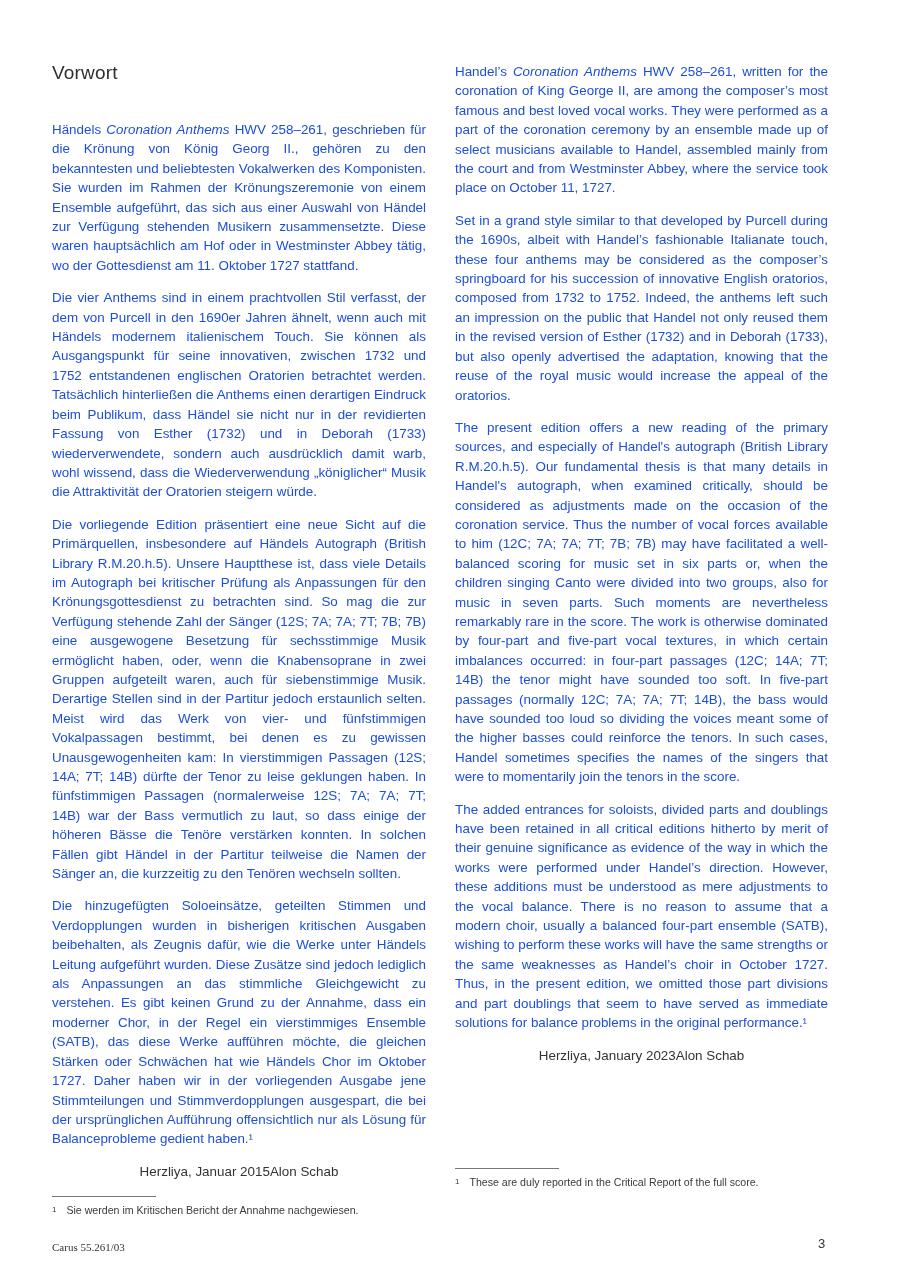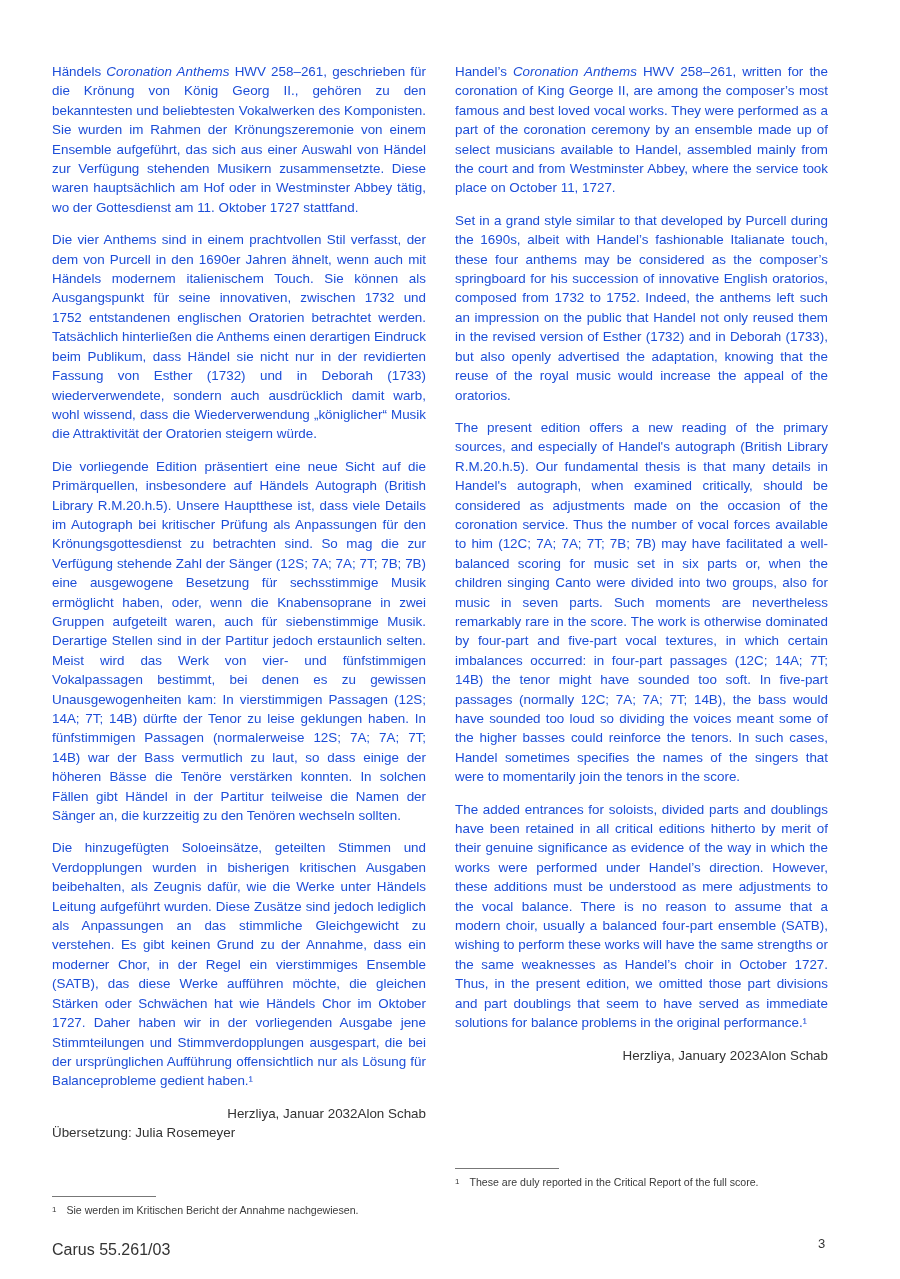--- a/index.html
+++ b/index.html
@@ -28,63 +28,63 @@
     font-size: 13.4px;
     line-height: 19.4px;
     text-align: justify;
     color: #1d4ed8;
     margin-bottom: 13px;
   }
   .it { font-style: italic; }
   .signoff { margin-top: 7px; }
   .signoff-row {
     display: flex;
-    justify-content: flex-end;
+    justify-content: center;
     font-size: 13.4px;
     line-height: 19.4px;
     color: #333333;
   }
   .signoff-extra {
     font-size: 13.4px;
     line-height: 19.4px;
     color: #333333;
   }
   .footnote { position: absolute; font-size: 10.6px; color: #3a3a3a; }
   .footnote-left  { left: 52px;  top: 1196px; width: 374px; }
   .footnote-right { left: 455px; top: 1168px; width: 373px; }
   .fn-rule { width: 104px; border-top: 1px solid #777; margin-bottom: 7px; }
   .fn-line { display: flex; }
   .fn-marker { font-size: 8px; vertical-align: top; margin-right: 10px; position: relative; top: 1px; }
   .footer-left {
     position: absolute; left: 52px; top: 1241px;
-    font-size: 16px; color: #333333;
+    font-size: 11px; color: #333333; font-family: Liberation Serif, serif;
   }
   .page-number {
     position: absolute; left: 818px; top: 1236px;
     font-size: 13px; color: #333333;
   }
 </style>
 </head>
 <body>
 
 <div class="page">
 
   <div class="col col-left">
+    <h1 class="section-title">Vorwort</h1>
     <div>
         <p class="para"><span>Händels </span><span class="it">Coronation Anthems</span><span> HWV 258–261, geschrieben für die Krönung von König Georg II., gehören zu den bekanntesten und beliebtesten Vokalwerken des Komponisten. Sie wurden im Rahmen der Krönungszeremonie von einem Ensemble aufgeführt, das sich aus einer Auswahl von Händel zur Verfügung stehenden Musikern zusammensetzte. Diese waren hauptsächlich am Hof oder in Westminster Abbey tätig, wo der Gottesdienst am 11. Oktober 1727 stattfand.</span></p>
         <p class="para"><span>Die vier Anthems sind in einem prachtvollen Stil verfasst, der dem von Purcell in den 1690er Jahren ähnelt, wenn auch mit Händels modernem italienischem Touch. Sie können als Ausgangspunkt für seine innovativen, zwischen 1732 und 1752 entstandenen englischen Oratorien betrachtet werden. Tatsächlich hinterließen die Anthems einen derartigen Eindruck beim Publikum, dass Händel sie nicht nur in der revidierten Fassung von Esther (1732) und in Deborah (1733) wiederverwendete, sondern auch ausdrücklich damit warb, wohl wissend, dass die Wiederverwendung „königlicher“ Musik die Attraktivität der Oratorien steigern würde.</span></p>
         <p class="para"><span>Die vorliegende Edition präsentiert eine neue Sicht auf die Primärquellen, insbesondere auf Händels Autograph (British Library R.M.20.h.5). Unsere Hauptthese ist, dass viele Details im Autograph bei kritischer Prüfung als Anpassungen für den Krönungsgottesdienst zu betrachten sind. So mag die zur Verfügung stehende Zahl der Sänger (12S; 7A; 7A; 7T; 7B; 7B) eine ausgewogene Besetzung für sechsstimmige Musik ermöglicht haben, oder, wenn die Knabensoprane in zwei Gruppen aufgeteilt waren, auch für siebenstimmige Musik. Derartige Stellen sind in der Partitur jedoch erstaunlich selten. Meist wird das Werk von vier- und fünfstimmigen Vokalpassagen bestimmt, bei denen es zu gewissen Unausgewogenheiten kam: In vierstimmigen Passagen (12S; 14A; 7T; 14B) dürfte der Tenor zu leise geklungen haben. In fünfstimmigen Passagen (normalerweise 12S; 7A; 7A; 7T; 14B) war der Bass vermutlich zu laut, so dass einige der höheren Bässe die Tenöre verstärken konnten. In solchen Fällen gibt Händel in der Partitur teilweise die Namen der Sänger an, die kurzzeitig zu den Tenören wechseln sollten.</span></p>
         <p class="para"><span>Die hinzugefügten Soloeinsätze, geteilten Stimmen und Verdopplungen wurden in bisherigen kritischen Ausgaben beibehalten, als Zeugnis dafür, wie die Werke unter Händels Leitung aufgeführt wurden. Diese Zusätze sind jedoch lediglich als Anpassungen an das stimmliche Gleichgewicht zu verstehen. Es gibt keinen Grund zu der Annahme, dass ein moderner Chor, in der Regel ein vierstimmiges Ensemble (SATB), das diese Werke aufführen möchte, die gleichen Stärken oder Schwächen hat wie Händels Chor im Oktober 1727. Daher haben wir in der vorliegenden Ausgabe jene Stimmteilungen und Stimmverdopplungen ausgespart, die bei der ursprünglichen Aufführung offensichtlich nur als Lösung für Balanceprobleme gedient haben.¹</span></p>
       </div>
     <div class="signoff">
       <div class="signoff-row">
-        <span>Herzliya, Januar 2032</span>
+        <span>Herzliya, Januar 2015</span>
         <span>Alon Schab</span>
       </div>
-      <div class="signoff-extra">Übersetzung: Julia Rosemeyer</div>
     </div>
   </div>
 
   <div class="col col-right">
     <div>
         <p class="para"><span>Handel’s </span><span class="it">Coronation Anthems</span><span> HWV 258–261, written for the coronation of King George II, are among the composer’s most famous and best loved vocal works. They were performed as a part of the coronation ceremony by an ensemble made up of select musicians available to Handel, assembled mainly from the court and from Westminster Abbey, where the service took place on October 11, 1727.</span></p>
         <p class="para"><span>Set in a grand style similar to that developed by Purcell during the 1690s, albeit with Handel’s fashionable Italianate touch, these four anthems may be considered as the composer’s springboard for his succession of innovative English oratorios, composed from 1732 to 1752. Indeed, the anthems left such an impression on the public that Handel not only reused them in the revised version of Esther (1732) and in Deborah (1733), but also openly advertised the adaptation, knowing that the reuse of the royal music would increase the appeal of the oratorios.</span></p>
         <p class="para"><span>The present edition offers a new reading of the primary sources, and especially of Handel's autograph (British Library R.M.20.h.5). Our fundamental thesis is that many details in Handel's autograph, when examined critically, should be considered as adjustments made on the occasion of the coronation service. Thus the number of vocal forces available to him (12C; 7A; 7A; 7T; 7B; 7B) may have facilitated a well-balanced scoring for music set in six parts or, when the children singing Canto were divided into two groups, also for music in seven parts. Such moments are nevertheless remarkably rare in the score. The work is otherwise dominated by four-part and five-part vocal textures, in which certain imbalances occurred: in four-part passages (12C; 14A; 7T; 14B) the tenor might have sounded too soft. In five-part passages (normally 12C; 7A; 7A; 7T; 14B), the bass would have sounded too loud so dividing the voices meant some of the higher basses could reinforce the tenors. In such cases, Handel sometimes specifies the names of the singers that were to momentarily join the tenors in the score.</span></p>
         <p class="para"><span>The added entrances for soloists, divided parts and doublings have been retained in all critical editions hitherto by merit of their genuine significance as evidence of the way in which the works were performed under Handel’s direction. However, these additions must be understood as mere adjustments to the vocal balance. There is no reason to assume that a modern choir, usually a balanced four-part ensemble (SATB), wishing to perform these works will have the same strengths or the same weaknesses as Handel’s choir in October 1727. Thus, in the present edition, we omitted those part divisions and part doublings that seem to have served as immediate solutions for balance problems in the original performance.¹</span></p>
       </div>

